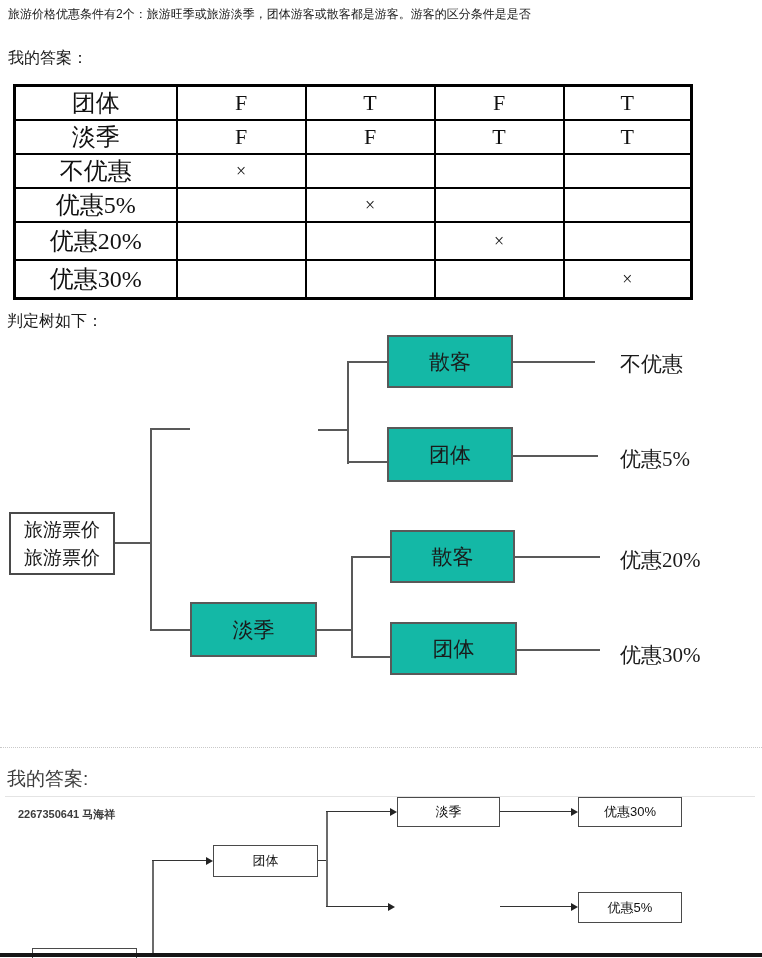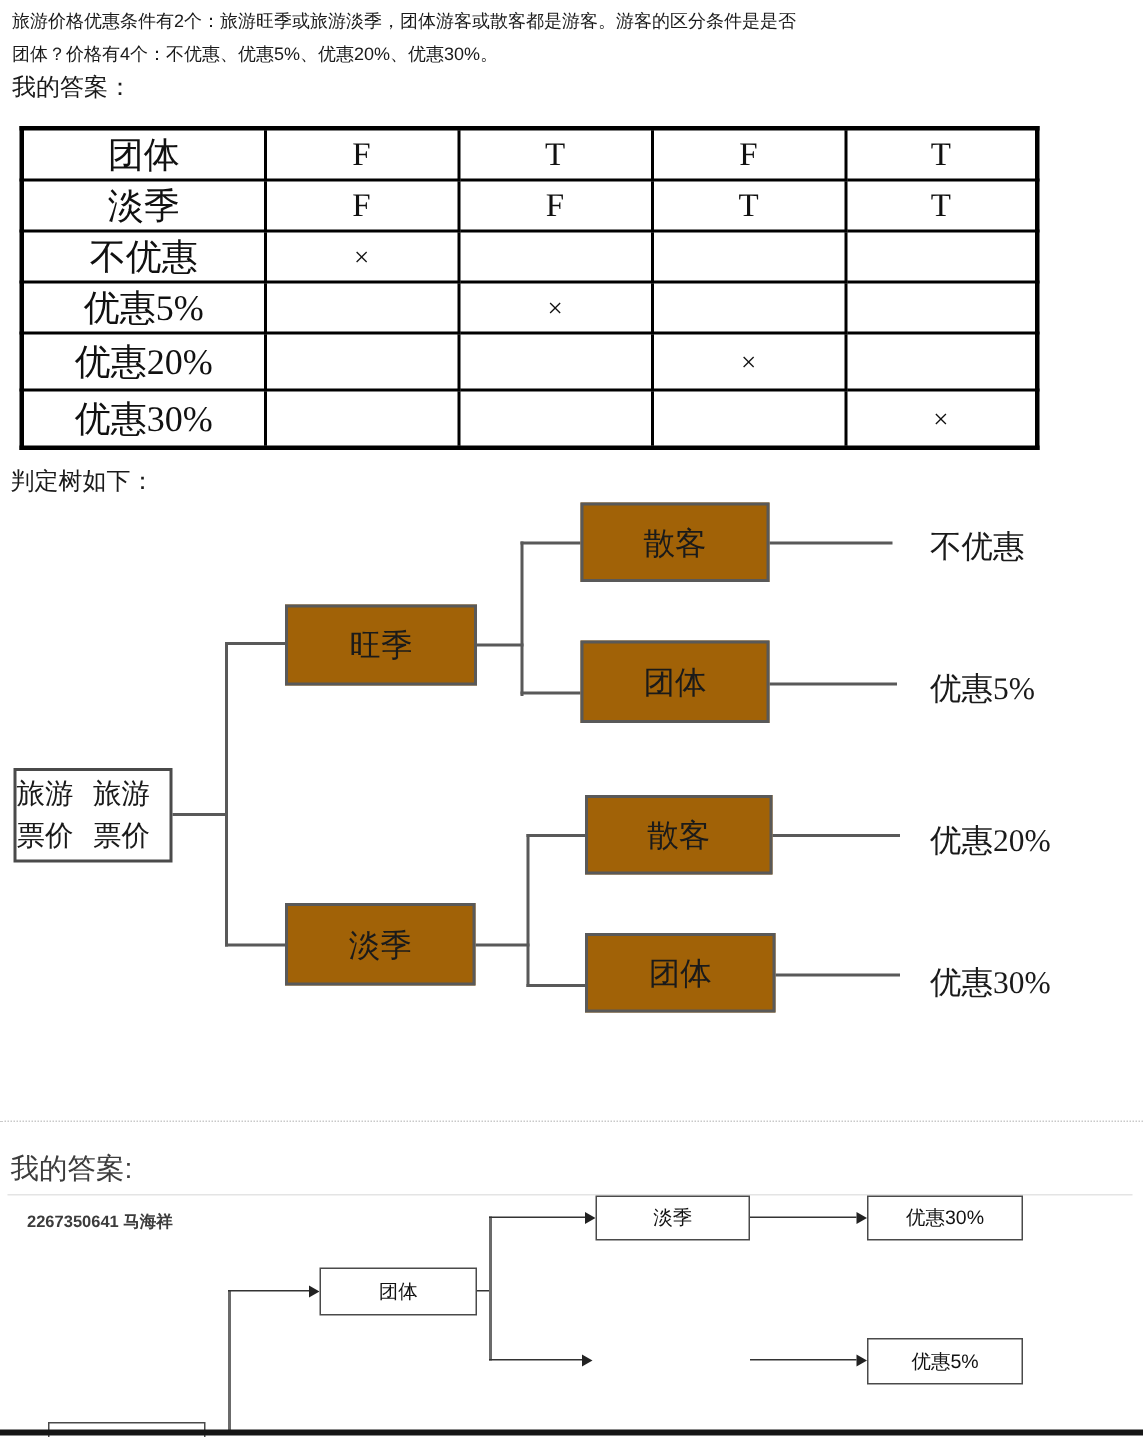--- a/index.html
+++ b/index.html
@@ -15,24 +15,24 @@
   table.dt{border-collapse:collapse;table-layout:fixed;width:677px;
     border:3px solid #000;font-family:"Liberation Serif","DejaVu Serif",serif;}
   table.dt td{border:2px solid #000;text-align:center;vertical-align:middle;
     color:#111;padding:0;overflow:hidden;}
   td.lblcell{font-size:24px;}
   td.valcell{font-size:22px;}
   td.markcell{font-size:18px;color:#222;}
   tr.r0 td{height:28px;} tr.r1 td{height:31px;} tr.r2 td{height:31px;}
   tr.r3 td{height:32px;} tr.r4 td{height:36px;} tr.r5 td{height:36px;}
   
-  .node{border:2px solid #595959;background:#a16207;display:flex;align-items:center;
+  .node{border:2px solid #595959;background:#14b8a6;display:flex;align-items:center;
     justify-content:center;font-family:"Liberation Serif","DejaVu Serif",serif;
     font-size:21px;color:#1a1a1a;box-sizing:border-box;}
-  .rootnode{border:2px solid #4a4a4a;background:#fff;display:flex;flex-direction:row;
+  .rootnode{border:2px solid #4a4a4a;background:#fff;display:flex;flex-direction:column;
     align-items:center;justify-content:center;font-family:"Liberation Serif","DejaVu Serif",serif;
     font-size:19px;line-height:1.45;color:#1a1a1a;box-sizing:border-box;}
   .hline{background:#595959;height:2px;}
   .vline{background:#595959;width:2px;}
   .leaf{font-family:"Liberation Serif","DejaVu Serif",serif;font-size:21px;color:#1a1a1a;white-space:nowrap;}
   
   .dotted-divider{border-top:1px dotted #c9c9c9;height:0;}
   .answer-heading{color:#3d3d3d;font-size:19px;white-space:nowrap;}
   .heading-underline{background:#e4e4e4;height:1px;}
   .student{color:#3c3c3c;font-size:11px;font-weight:bold;white-space:nowrap;}
@@ -44,21 +44,20 @@
     border-left:7px solid #222;}
   .watermark{color:#dcdcdc;font-size:14px;white-space:nowrap;letter-spacing:0.5px;}
   .bottom-bar{background:#161616;height:4px;}
 </style>
 </head>
 <body>
 
 <div id="screen">
 
   <div class="abs intro" style="left:8px;top:3px;">旅游价格优惠条件有2个：旅游旺季或旅游淡季，团体游客或散客都是游客。游客的区分条件是是否</div>
-  <div class="abs intro" style="left:8px;top:25px;">团体？价格有4个：不优惠、优惠5%、优惠20%、优惠30%。</div>
   <div class="abs caption" style="left:8px;top:48px;">我的答案：</div>
 
   <table class="dt abs" style="left:13px;top:84px;">
     <colgroup>
       <col style="width:162px">
         <col style="width:129px">
         <col style="width:129px">
         <col style="width:129px">
         <col style="width:128px">
     </colgroup>
@@ -111,21 +110,20 @@
   <div class="abs caption" style="left:7px;top:311px;">判定树如下：</div>
 
   <div class="abs rootnode" style="left:9px;top:512px;width:106px;height:63px;">
     <div>旅游票价</div>
     <div>旅游票价</div>
   </div>
   <div class="abs hline" style="left:115px;top:542px;width:36px;"></div>
   <div class="abs vline" style="left:150px;top:428px;height:203px;"></div>
 
   <div class="abs hline" style="left:150px;top:428px;width:40px;"></div>
-  <div class="abs node" style="left:190px;top:403px;width:128px;height:54px;">旺季</div>
   <div class="abs hline" style="left:318px;top:429px;width:31px;"></div>
   <div class="abs vline" style="left:347px;top:361px;height:103px;"></div>
   <div class="abs hline" style="left:347px;top:361px;width:40px;"></div>
   <div class="abs node" style="left:387px;top:335px;width:126px;height:53px;">散客</div>
   <div class="abs hline" style="left:347px;top:461px;width:40px;"></div>
   <div class="abs node" style="left:387px;top:427px;width:126px;height:55px;">团体</div>
   <div class="abs hline" style="left:513px;top:361px;width:82px;"></div>
   <div class="abs leaf" style="left:620px;top:350px;">不优惠</div>
   <div class="abs hline" style="left:513px;top:455px;width:85px;"></div>
   <div class="abs leaf" style="left:620px;top:445px;">优惠5%</div>

